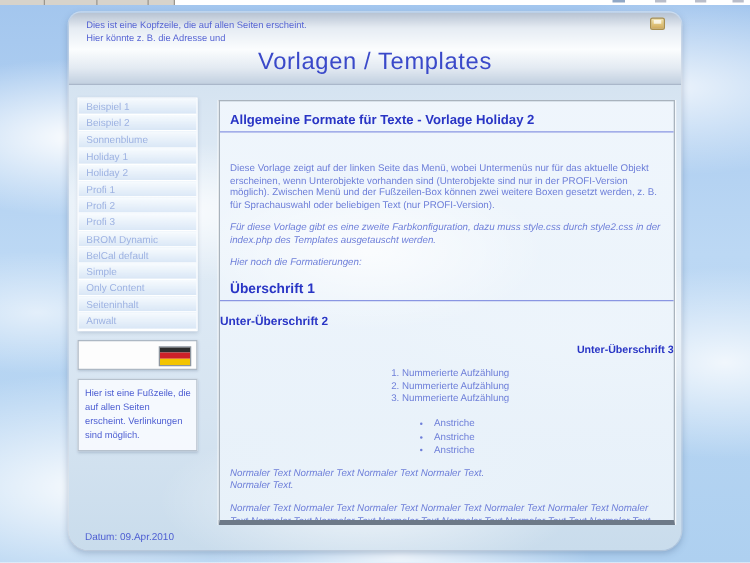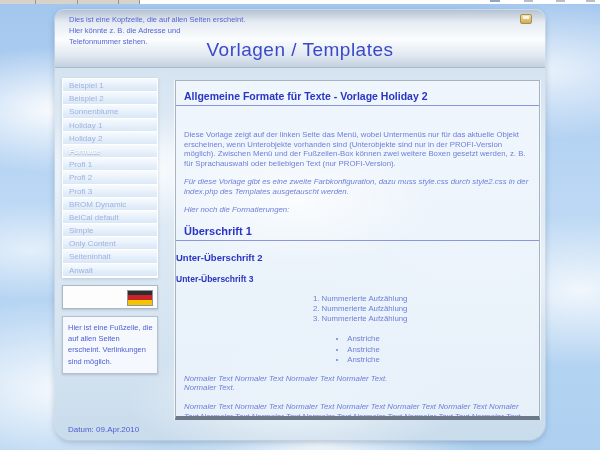--- a/index.html
+++ b/index.html
@@ -98,21 +98,21 @@
     font-size: 10.5px; font-weight: bold; color: #2935c5;
     padding: 9px 8px 3px 8px; border-bottom: 1px solid #8a96e2;
   }
   .content-box p { font-size: 7.8px; line-height: 1.23; color: #6e7fd9; margin: 24px 8px 0 8px; }
   .content-box p.spaced { margin-top: 9px; font-style: italic; }
   .heading1 {
     font-size: 11px; font-weight: bold; color: #2935c5;
     margin-top: 10px; padding: 0 8px 3px 8px; border-bottom: 1px solid #8a96e2;
   }
   .sub2 { text-align: left; font-size: 9.5px; font-weight: bold; color: #2935c5; margin-top: 11px; }
-  .sub3 { text-align: left; font-size: 8.5px; font-weight: bold; color: #2935c5; margin-top: 11px; }
+  .sub3 { text-align: right; font-size: 8.5px; font-weight: bold; color: #2935c5; margin-top: 11px; }
   .num-list { width: fit-content; margin: 10px auto 0 auto; font-size: 7.8px; line-height: 1.3; color: #6e7fd9; padding-left: 14px; }
   .bullet-list { width: fit-content; margin: 10px auto 0 auto; font-size: 7.8px; line-height: 1.3; color: #6e7fd9; padding-left: 12px; }
   .pre-line { white-space: pre-line; }
   .normal-text { color: #8191e0; }
 
   .date-line { position: absolute; left: 13px; bottom: 6px; font-size: 8px; color: #4d5ed2; }
 </style>
 </head>
 <body>
 
@@ -127,34 +127,32 @@
   <div class="mark" style="left:556px;width:9px"></div>
   <div class="mark" style="left:586px;width:9px"></div>
 </div>
 
 <div class="page-container">
 
   <div class="header-band">
     <div class="header-note">
       <div>Dies ist eine Kopfzeile, die auf allen Seiten erscheint.</div>
       <div>Hier könnte z. B.  die Adresse und</div>
-      <div>Telefonnummer stehen.</div>
     </div>
     <div class="print-icon"></div>
     <div class="page-title">Vorlagen / Templates</div>
   </div>
 
   <div class="sidebar">
     <div class="menu-box">
       <div class="menu-item">Beispiel 1</div>
       <div class="menu-item">Beispiel 2</div>
       <div class="menu-item">Sonnenblume</div>
       <div class="menu-item">Holiday 1</div>
       <div class="menu-item">Holiday 2</div>
-      <div class="menu-item active">Formate</div>
       <div class="menu-item">Profi 1</div>
       <div class="menu-item">Profi 2</div>
       <div class="menu-item">Profi 3</div>
       <div class="menu-item">BROM Dynamic</div>
       <div class="menu-item">BelCal default</div>
       <div class="menu-item">Simple</div>
       <div class="menu-item">Only Content</div>
       <div class="menu-item">Seiteninhalt</div>
       <div class="menu-item">Anwalt</div>
     </div>

